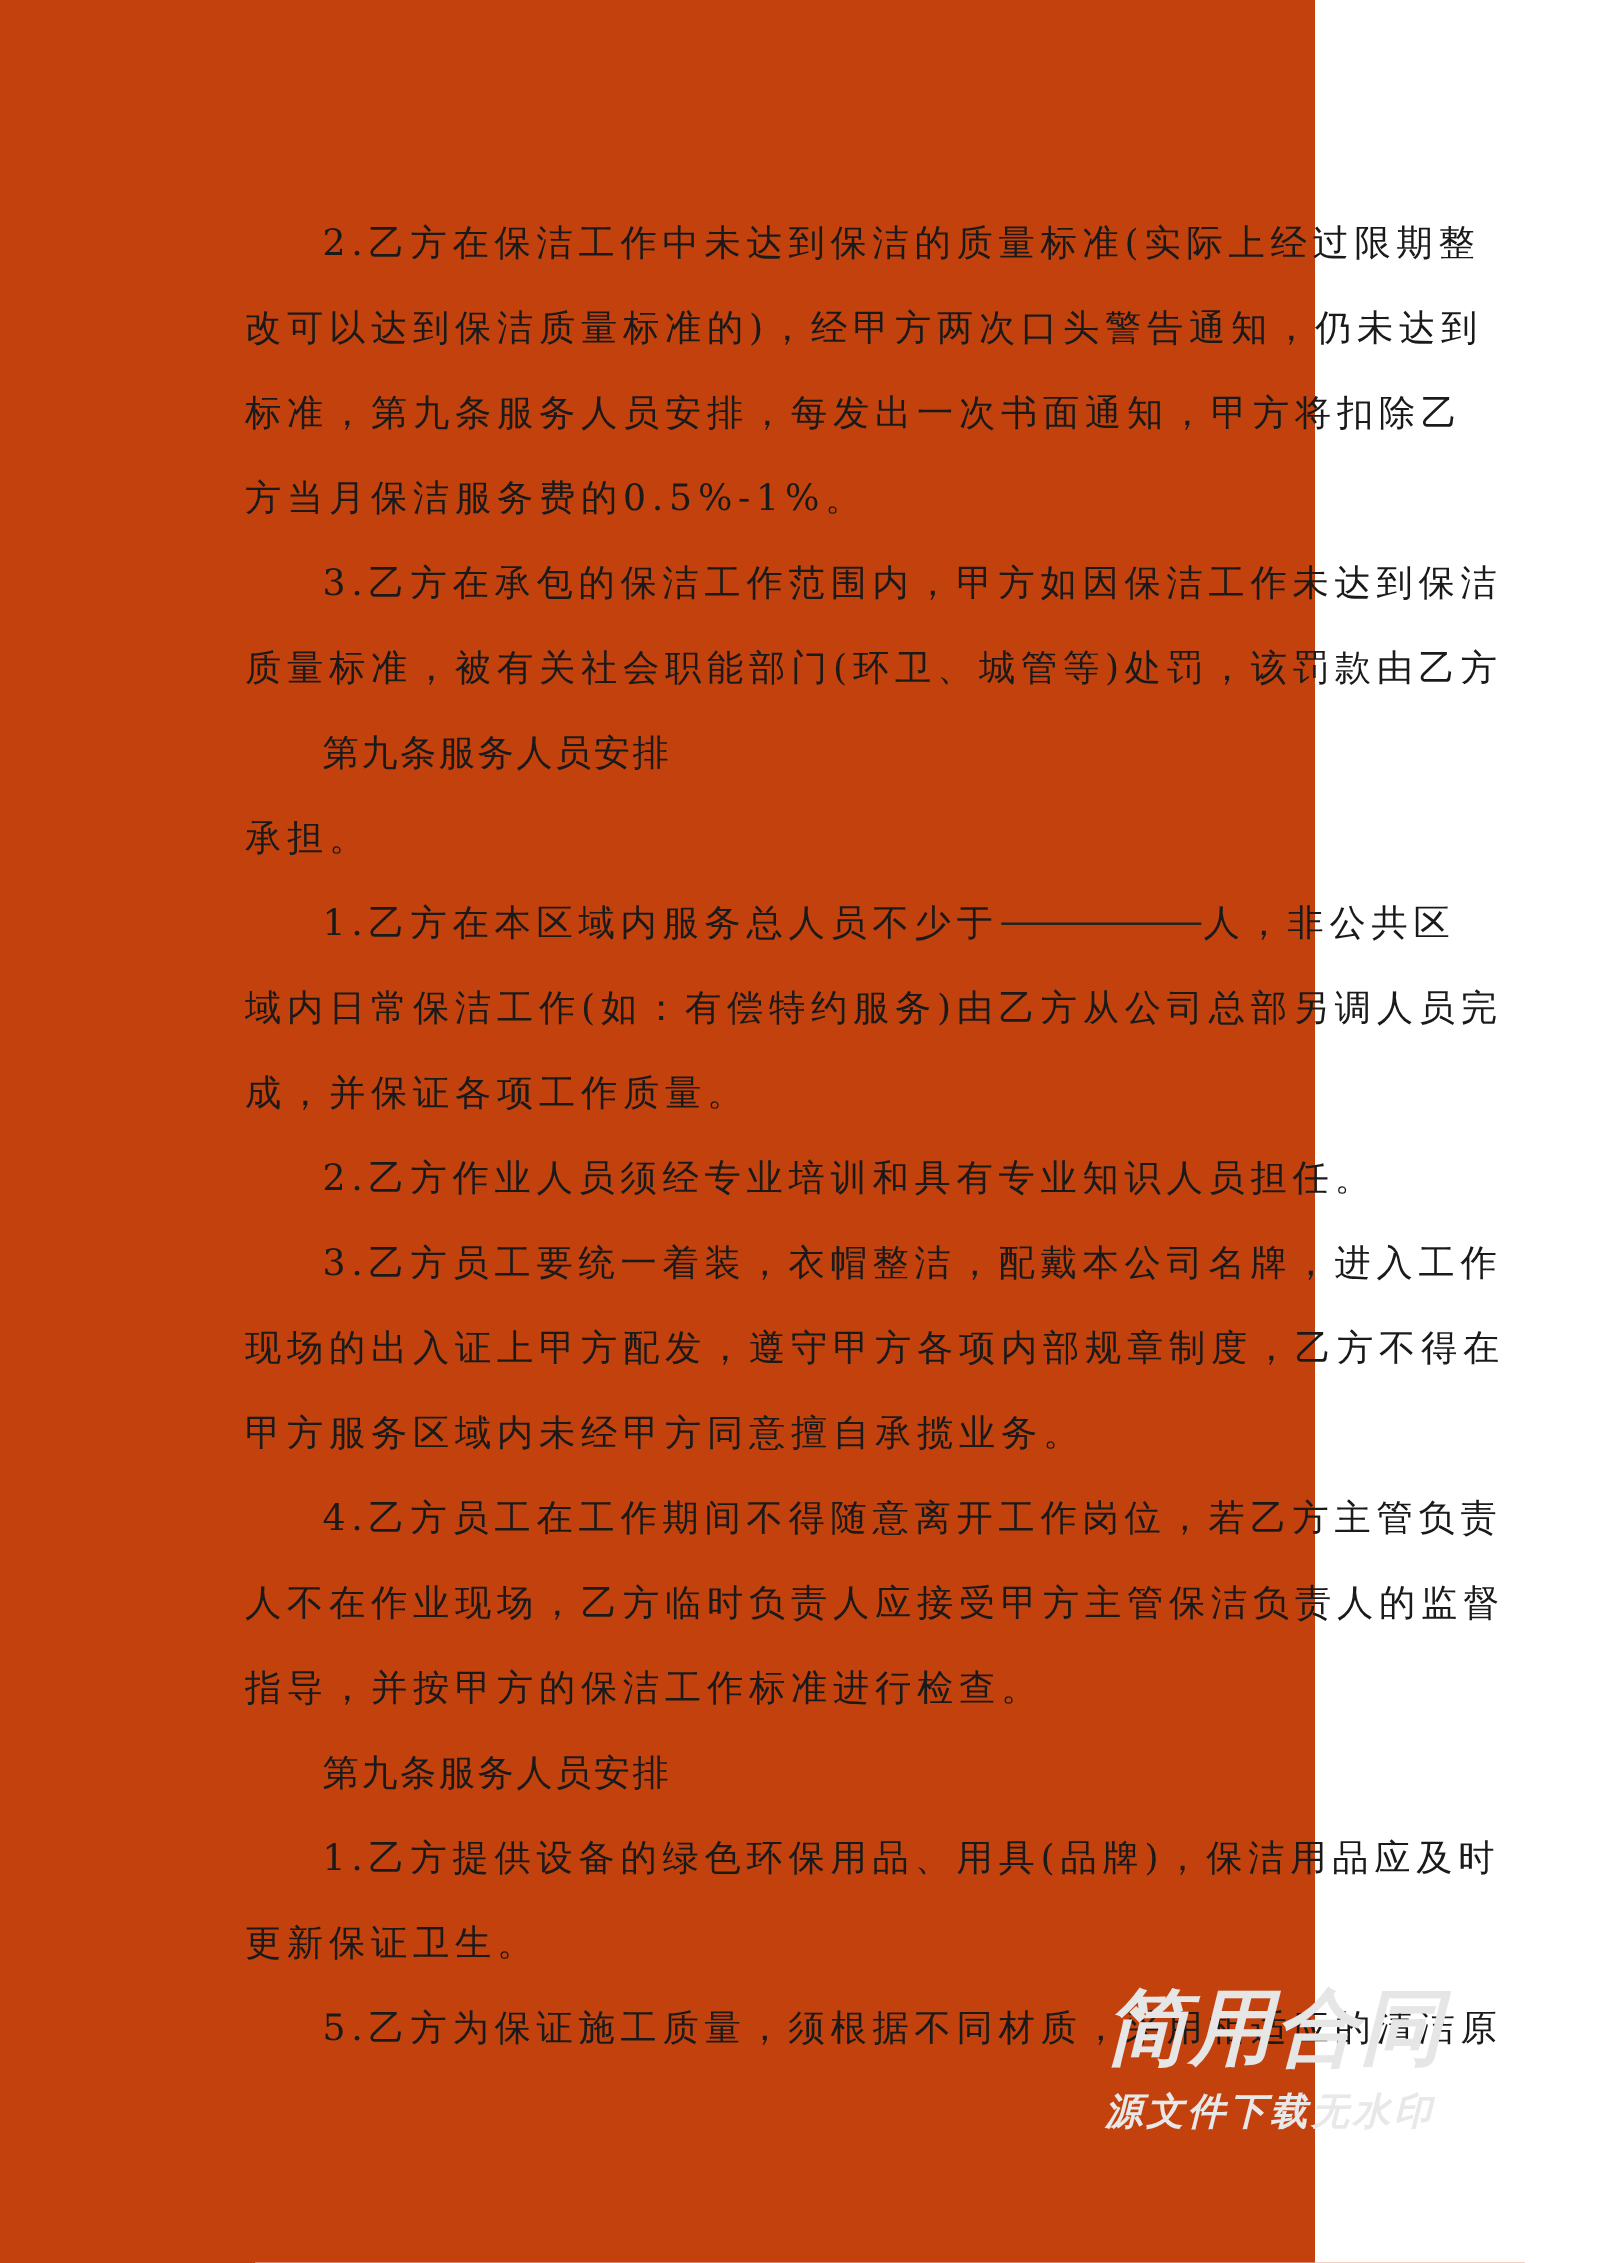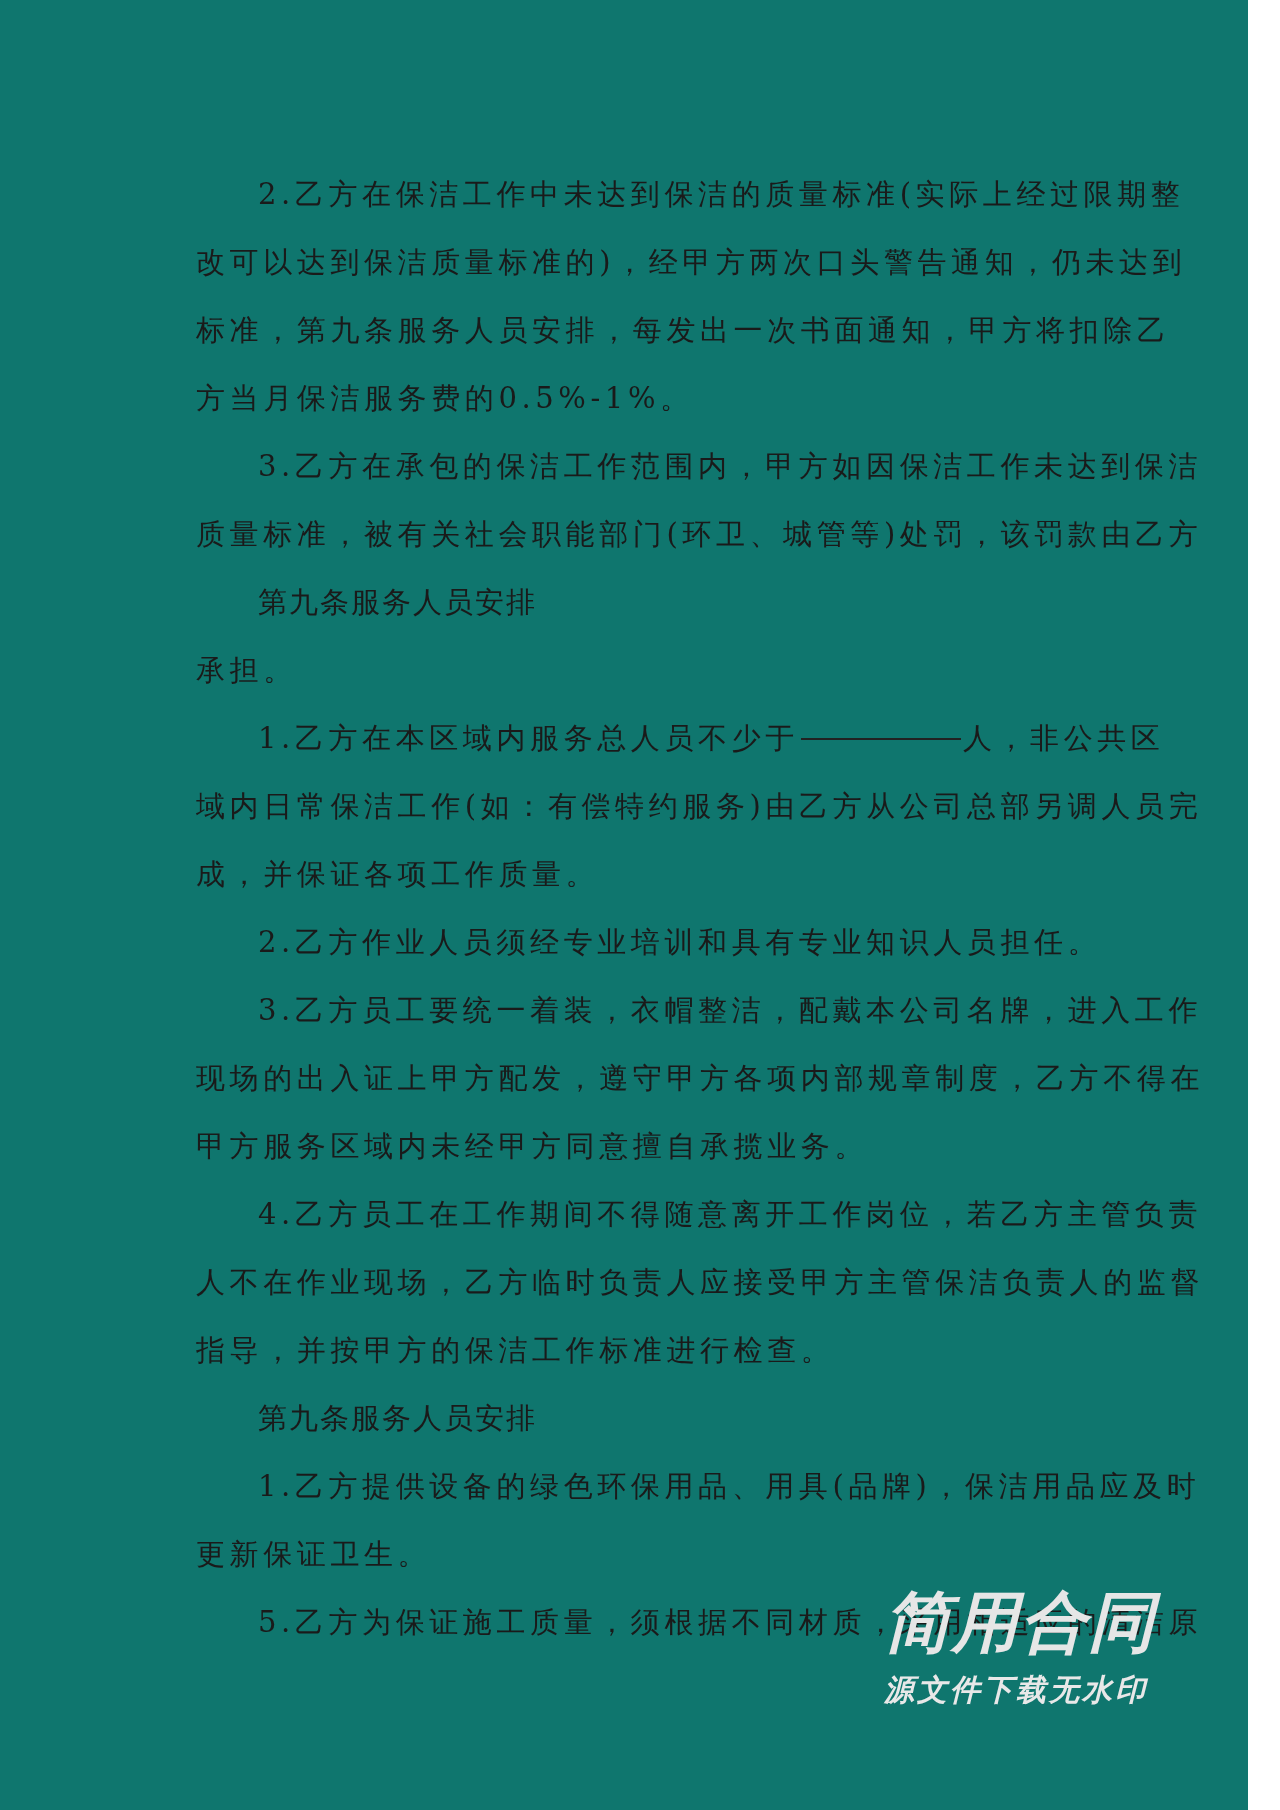--- a/index.html
+++ b/index.html
@@ -1,18 +1,18 @@
 <!DOCTYPE html>
 <html><head>
 <meta charset="utf-8">
 <style>
   html, body { margin: 0; padding: 0; background: #ffffff; }
   body { width: 1280px; height: 1810px; position: relative; overflow: hidden;
          font-family: "DejaVu Serif", "Liberation Serif", serif; color: #1a1a1a; }
-  .page { position: absolute; left: 0; top: 0; width: 1248px; height: 1810px; background: #0f766e; }
+  .page { position: absolute; left: 0; top: 0; width: 1052px; height: 1810px; background: #c2410c; }
   .body-text { position: absolute; left: 196px; top: 160px; width: 900px; }
   .line { height: 68px; line-height: 68px; font-size: 29px; letter-spacing: 4.6px; white-space: nowrap; }
   .indent { padding-left: 62px; }
   .heading { letter-spacing: 2px; }
   .blank { display: inline-block; width: 160px; border-bottom: 2px solid #222; height: 24px; vertical-align: 8px; margin: 0 2px; }
   .watermark { position: absolute; left: 884px; top: 1588px; width: 300px; text-align: left; pointer-events: none; }
   .wm-title { font-family: "DejaVu Sans", "Liberation Sans", sans-serif; font-weight: bold; font-style: italic;
               font-size: 66px; line-height: 70px; color: #e6e6e6; letter-spacing: 2px; white-space: nowrap; }
   .wm-sub { font-family: "DejaVu Sans", "Liberation Sans", sans-serif; font-weight: bold; font-style: italic;
             font-size: 30px; line-height: 40px; color: #e8e8e8; letter-spacing: 3px; margin-top: 12px; white-space: nowrap; }

